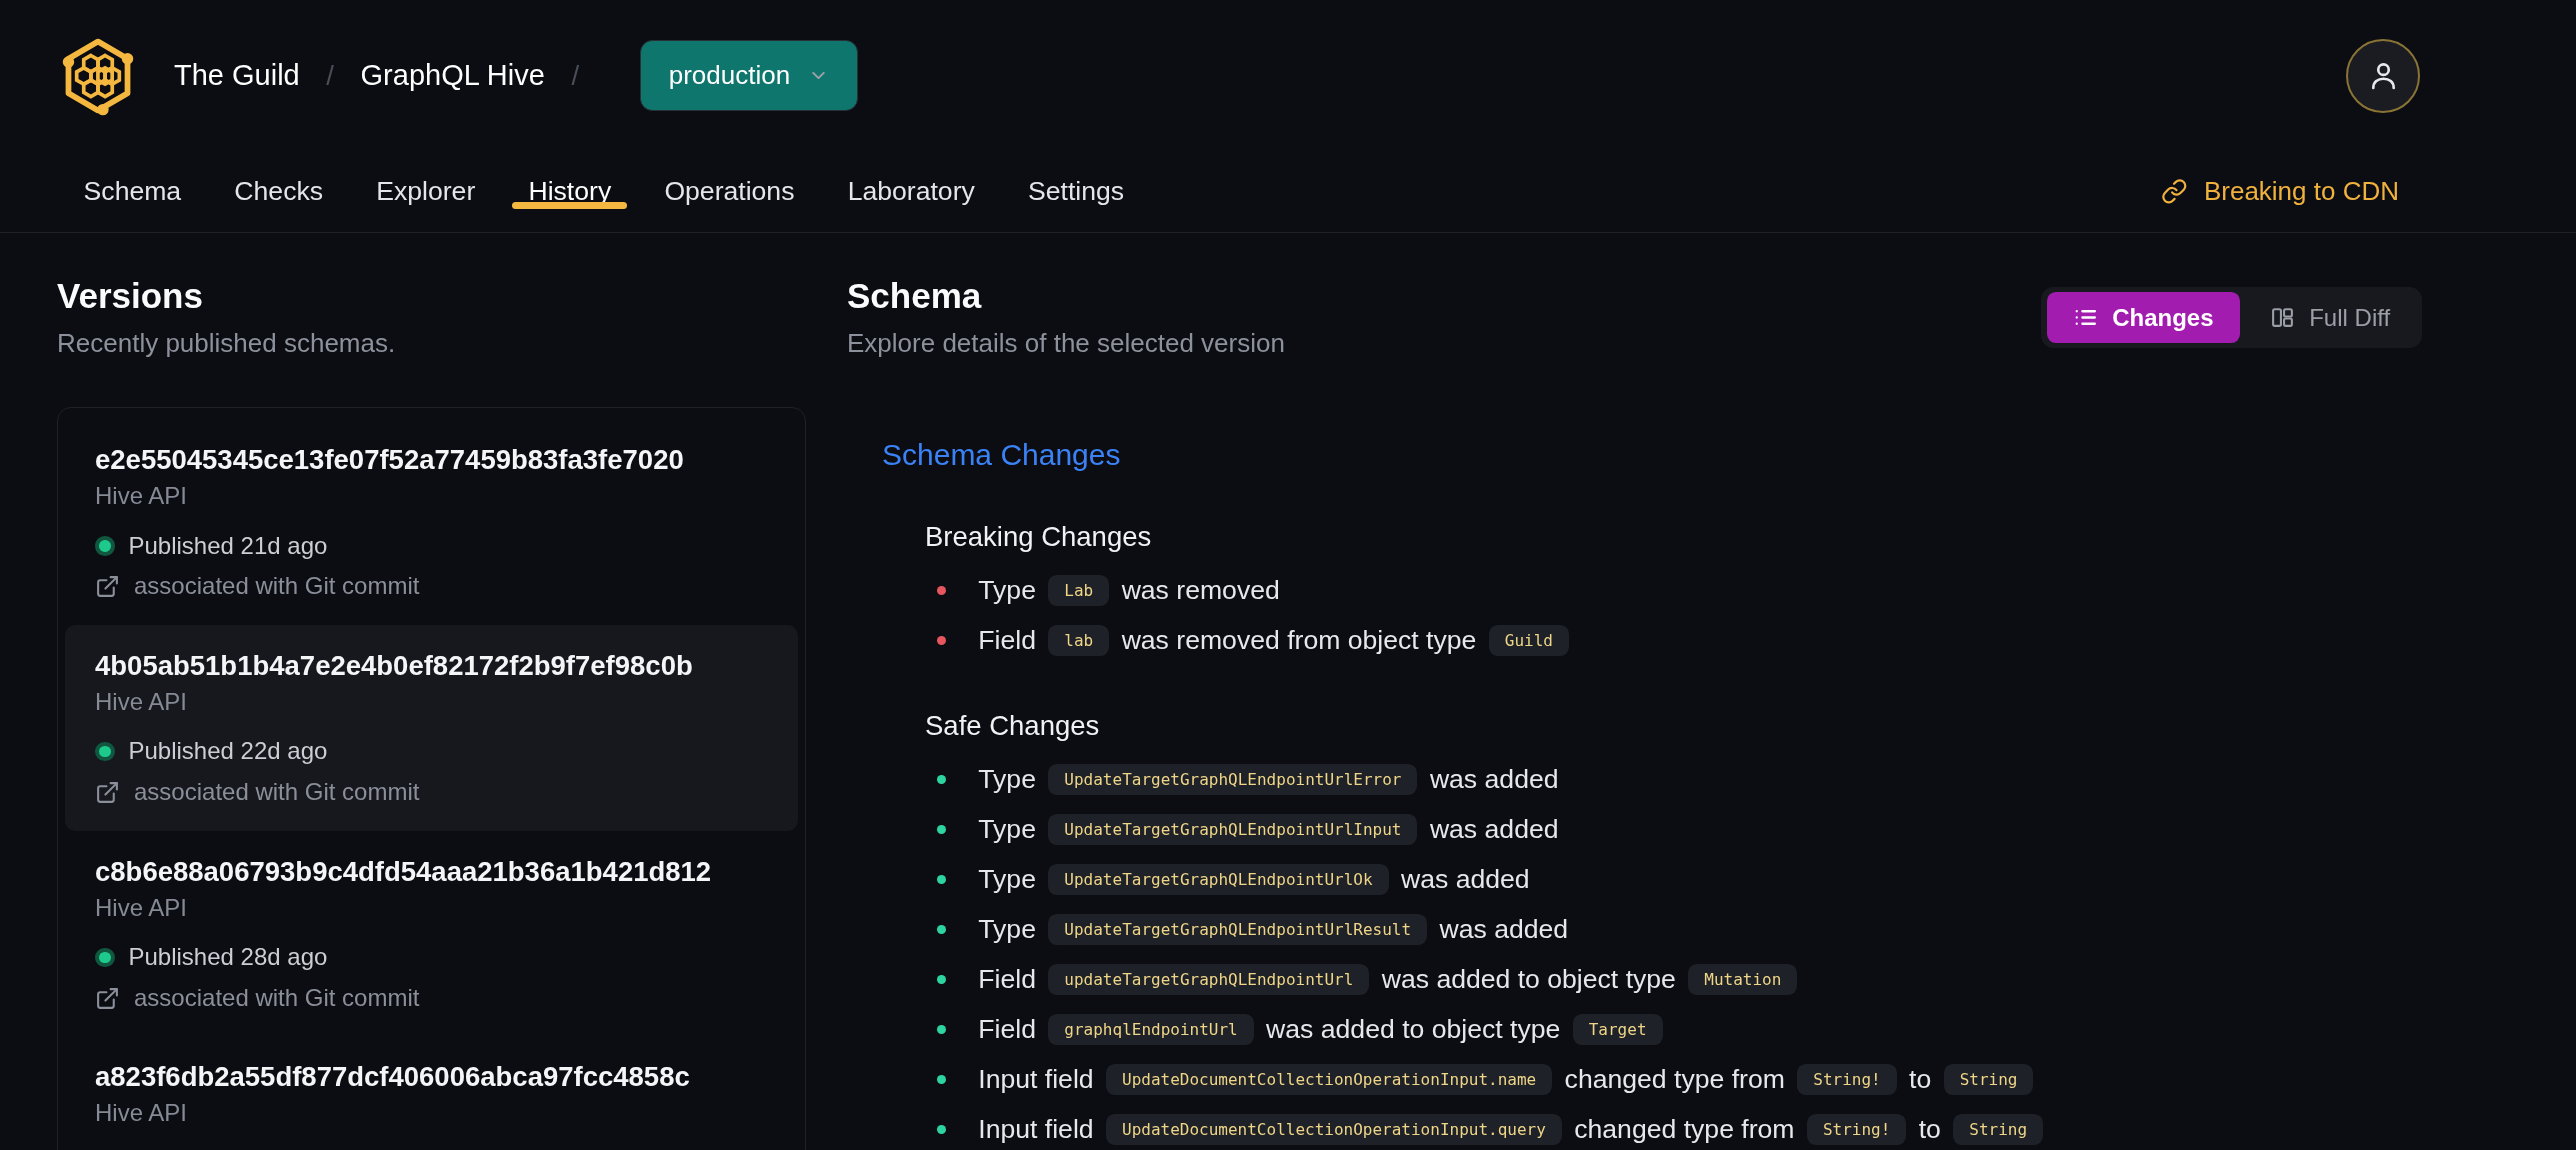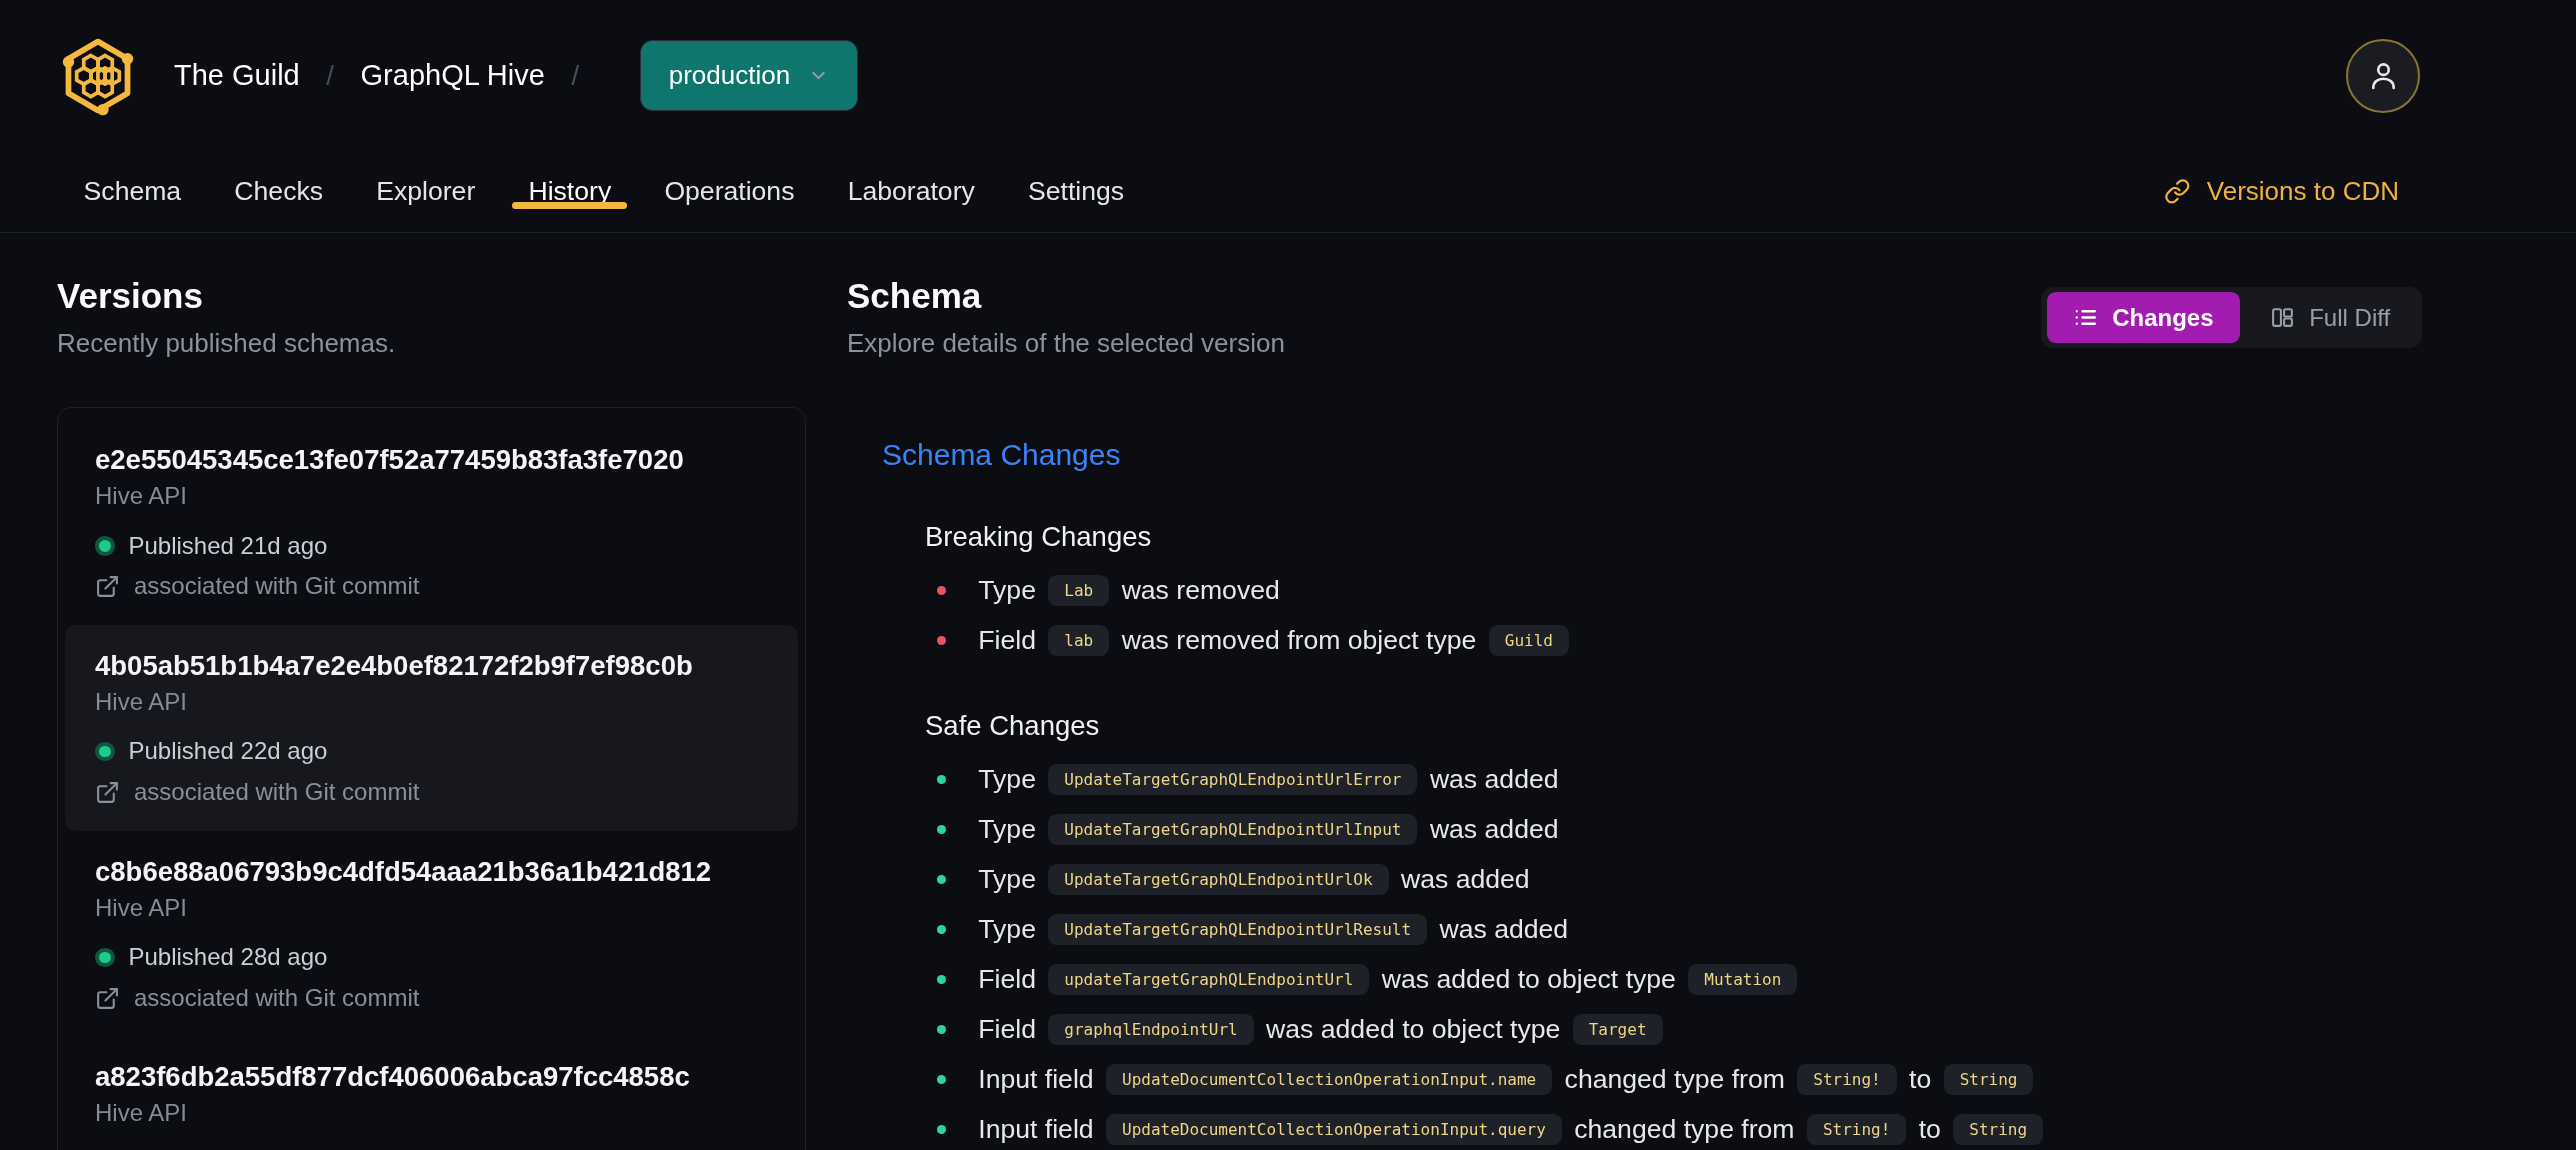--- a/index.html
+++ b/index.html
@@ -218,21 +218,21 @@
 
   </button>
 </div>
     <a class="cdn-link">
       <span>
         <svg width="26.6" height="26.6" viewBox="0 0 24 24" fill="none" stroke="currentColor" stroke-width="2" stroke-linecap="round" stroke-linejoin="round">
             <path d="M10 13a5 5 0 0 0 7.54.54l3-3a5 5 0 0 0-7.07-7.07l-1.72 1.71"></path>
             <path d="M14 11a5 5 0 0 0-7.54-.54l-3 3a5 5 0 0 0 7.07 7.07l1.71-1.71"></path>
           </svg>
       </span>
-      <span>Versions to CDN</span>
+      <span>Breaking to CDN</span>
     </a>
   </div>
 </header>
 
 <main>
   <section class="versions-col">
     <h1 class="panel-title">Versions</h1>
     <p class="panel-subtitle">Recently published schemas.</p>
     <div class="versions-list" id="versions-list">
   <div class="version-card">

